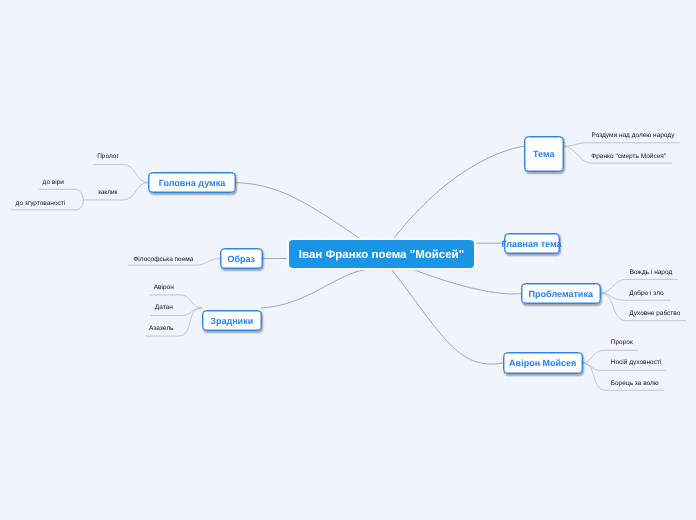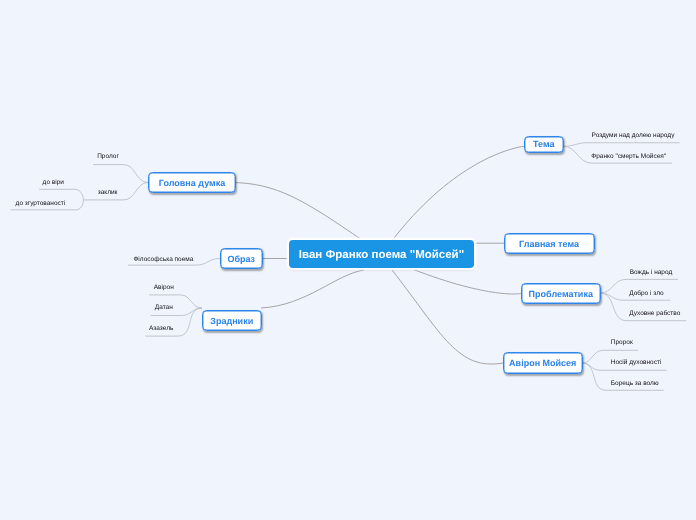--- a/index.html
+++ b/index.html
@@ -63,24 +63,24 @@
 
     <path class="leaf-link" d="M202,308 C191.25,308 191.25,294.9 180.5,294.9 L149.1,294.9"></path>
     <path class="leaf-link" d="M202,308 C191.75,308 191.75,315.5 181.5,315.5 L150.7,315.5"></path>
     <path class="leaf-link" d="M202,308 C185.1,308 194.9,336.1 178,336.1 L145.4,336.1"></path>
   </svg>
 
   <div class="node root" style="left:289px;top:240px;width:185px;height:28px;">
     <span style="position:relative;top:1px">Іван Франко поема "Мойсей"</span>
   </div>
 
-  <div class="node branch" style="left:524px;top:135.5px;width:39.5px;height:17px;">
+  <div class="node branch" style="left:524px;top:135.5px;width:39.5px;height:36px;">
     <span>Тема</span>
   </div>
-  <div class="node branch" style="left:503.5px;top:232.6px;width:91px;height:21.4px;">
+  <div class="node branch" style="left:503.5px;top:232.6px;width:56px;height:21.4px;">
     <span>Главная тема</span>
   </div>
   <div class="node branch" style="left:521px;top:282.6px;width:79.5px;height:21.4px;">
     <span>Проблематика</span>
   </div>
   <div class="node branch" style="left:503px;top:352.4px;width:79.5px;height:21.4px;">
     <span>Авірон Мойсея</span>
   </div>
   <div class="node branch" style="left:148px;top:171.8px;width:88px;height:21.4px;">
     <span>Головна думка</span>

